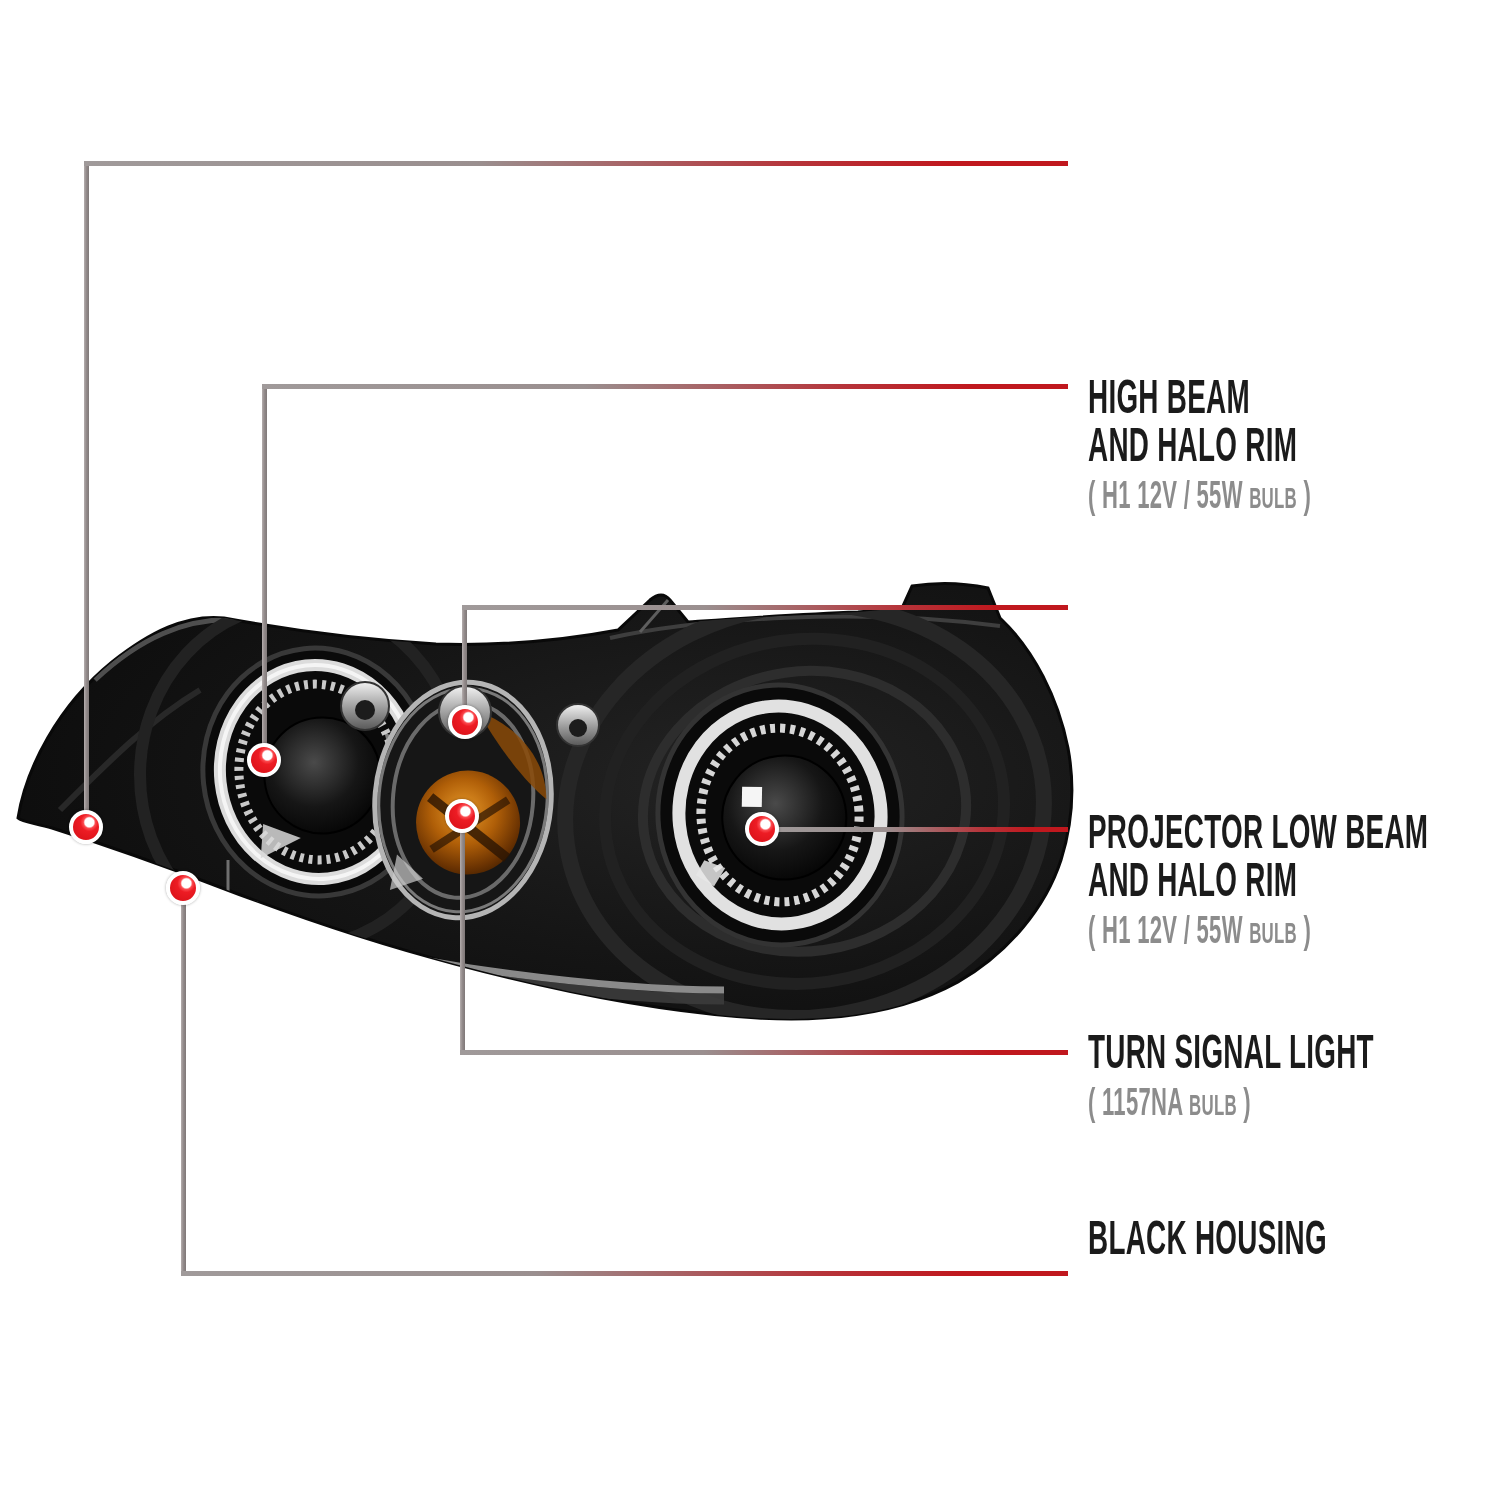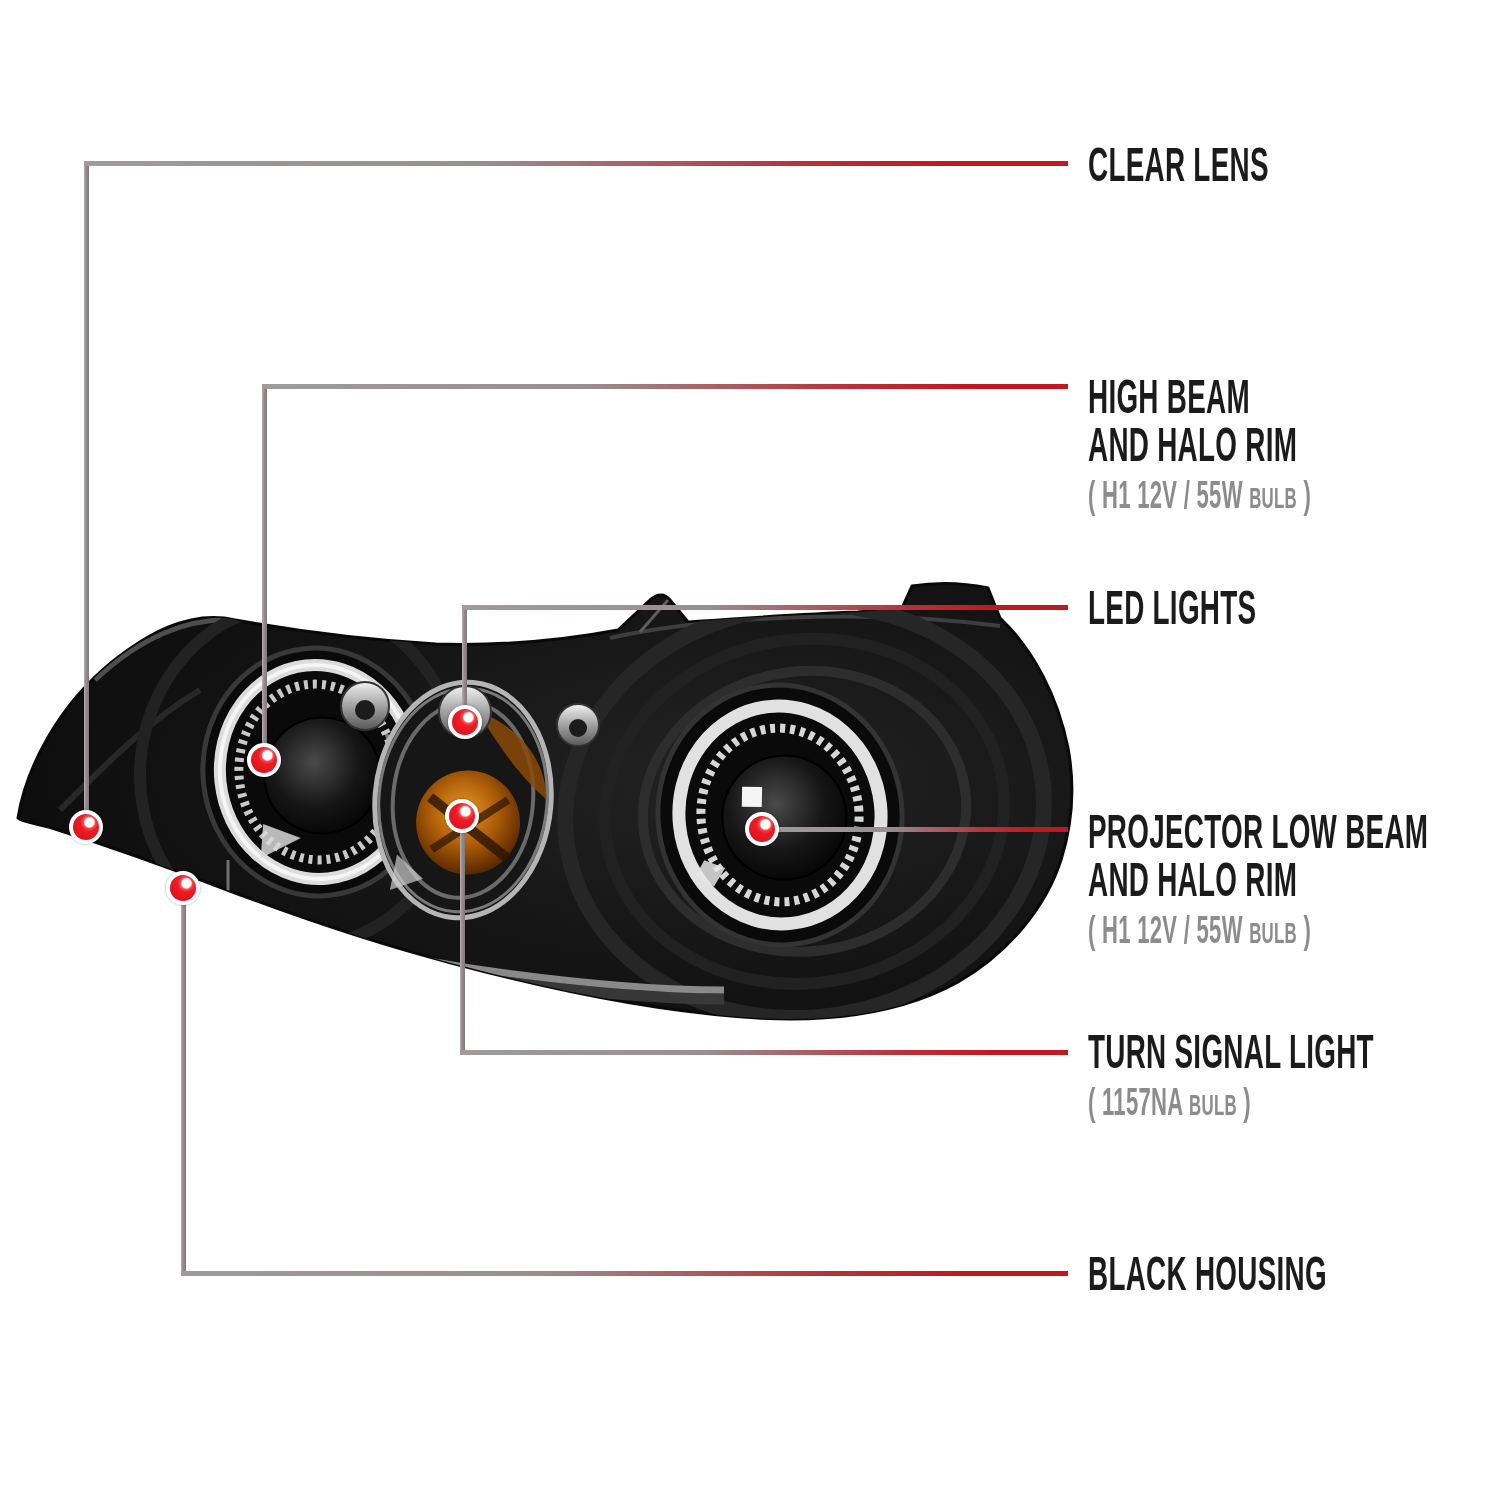--- a/index.html
+++ b/index.html
@@ -153,52 +153,46 @@
   <div class="vline" style="left:181px;top:888px;height:385px;"></div>
   <div class="hline" style="left:181px;top:1271px;width:887px;"></div>
 
   <div class="dot" style="left:69px;top:810px;"></div>
   <div class="dot" style="left:247px;top:743px;"></div>
   <div class="dot" style="left:448px;top:705px;"></div>
   <div class="dot" style="left:445px;top:799px;"></div>
   <div class="dot" style="left:745px;top:812px;"></div>
   <div class="dot" style="left:166px;top:871px;"></div>
 
-  <div class="callout" style="top:141px;">
-    <div class="title">CLEAR LENS</div>
-  </div>
 
   <div class="callout" style="top:373px;">
     <div class="title">
       <span>HIGH BEAM</span><br>
       <span>AND HALO RIM</span>
     </div>
     <div class="sub">
       <span>( H1  12V / 55W </span><span class="bulb">BULB</span><span> )</span>
     </div>
   </div>
 
-  <div class="callout" style="top:584px;">
-    <div class="title">LED LIGHTS</div>
-  </div>
 
   <div class="callout" style="top:808px;">
     <div class="title">
       <span>PROJECTOR LOW BEAM</span><br>
       <span>AND HALO RIM</span>
     </div>
     <div class="sub">
       <span>( H1  12V / 55W </span><span class="bulb">BULB</span><span> )</span>
     </div>
   </div>
 
   <div class="callout" style="top:1028px;">
     <div class="title">TURN SIGNAL LIGHT</div>
     <div class="sub">
       <span>( 1157NA </span><span class="bulb">BULB</span><span> )</span>
     </div>
   </div>
 
-  <div class="callout" style="top:1250px;">
+  <div class="callout" style="top:1214px;">
     <div class="title">BLACK HOUSING</div>
   </div>
 
 </div>
 
 </body></html>

